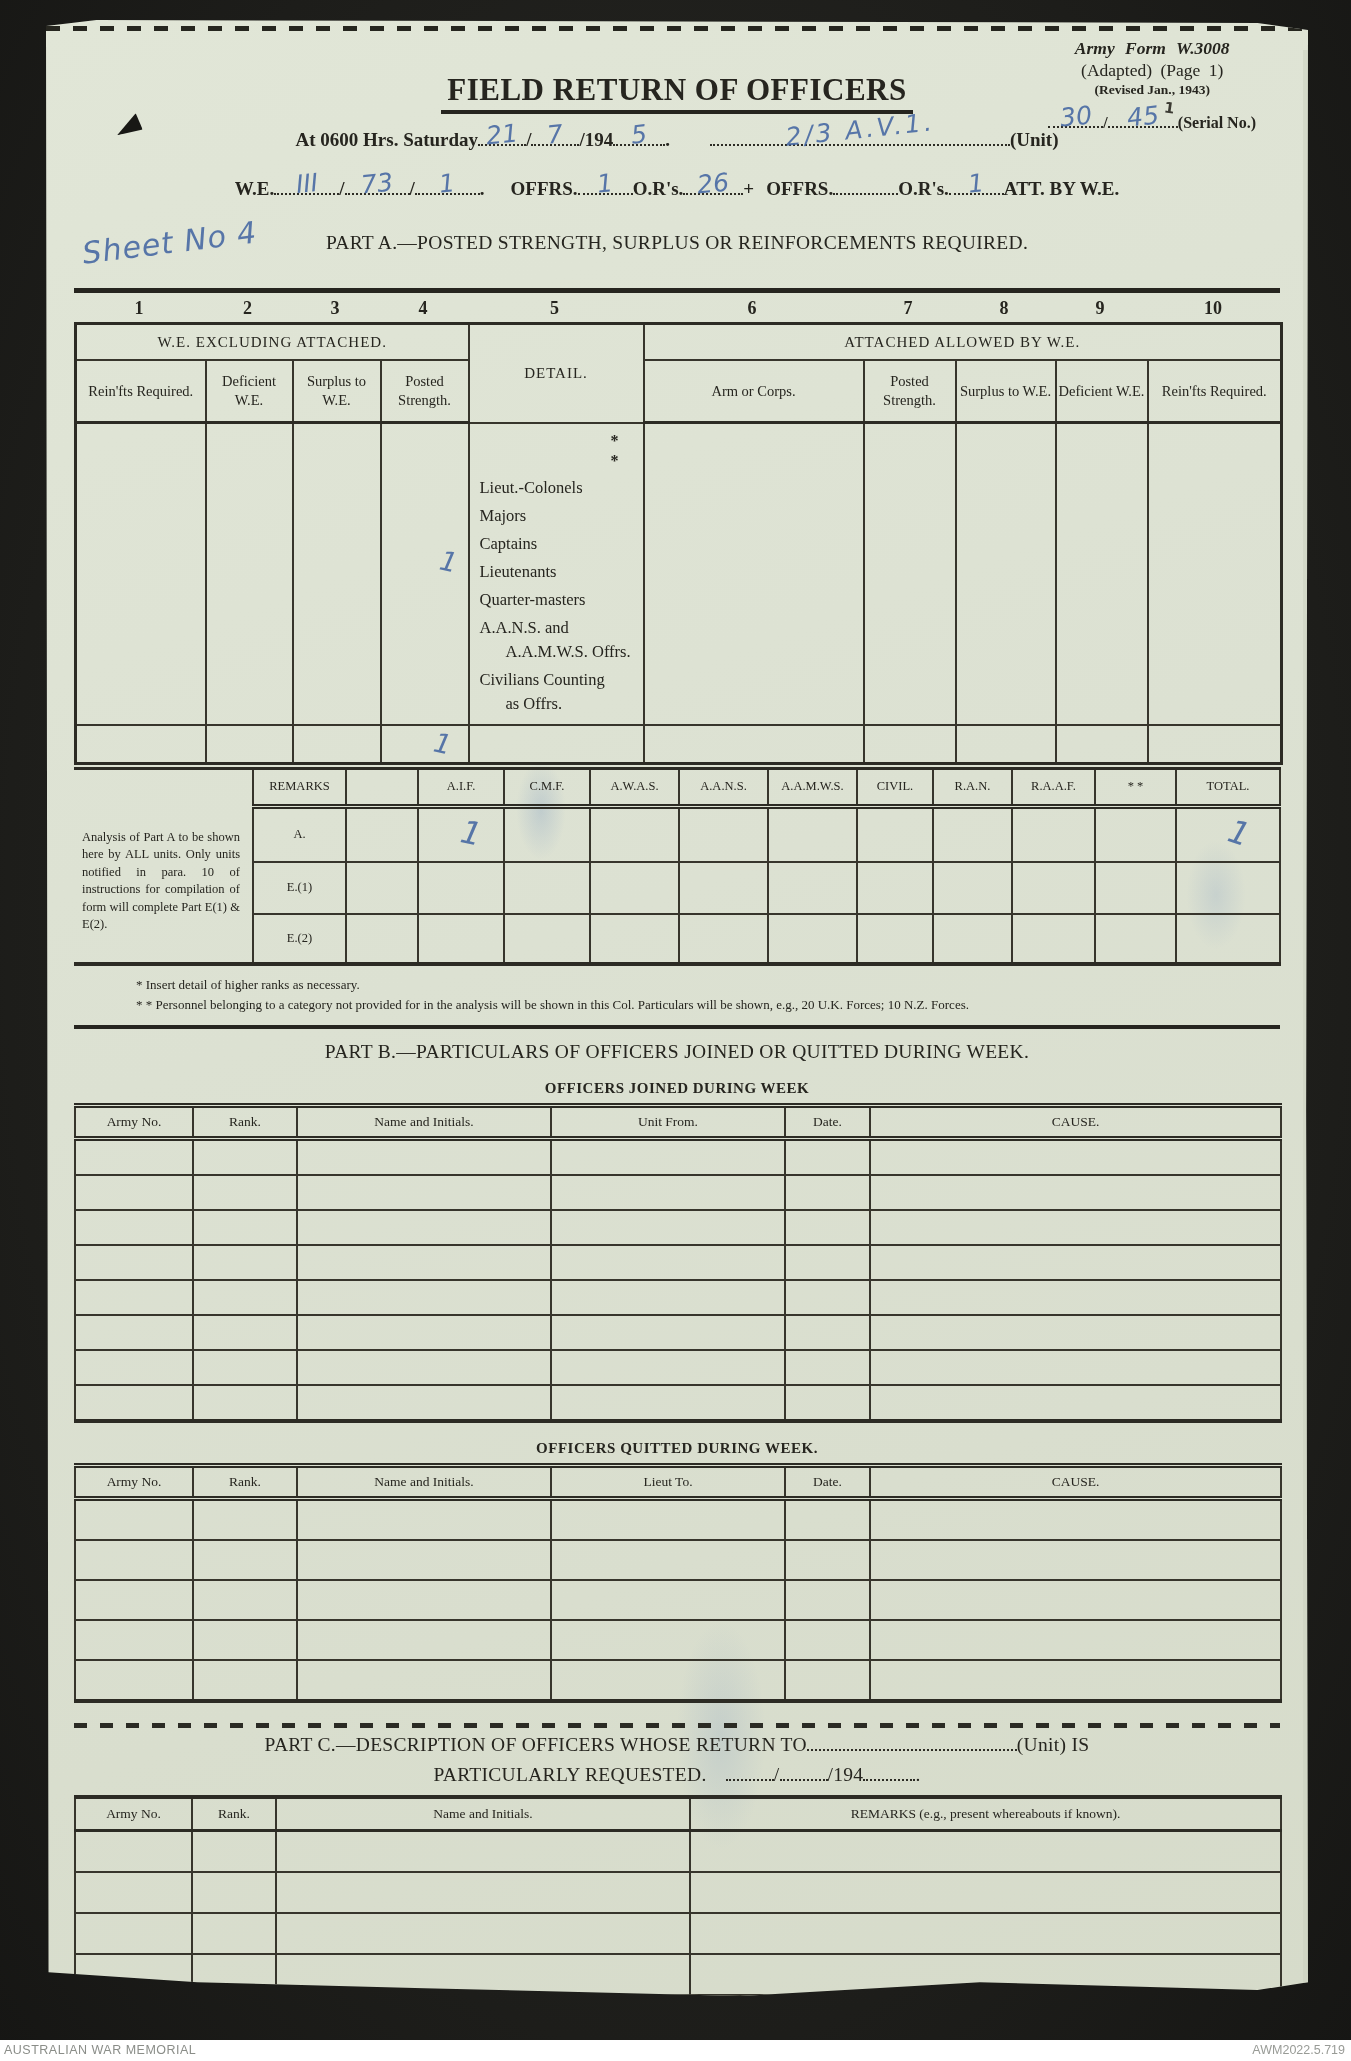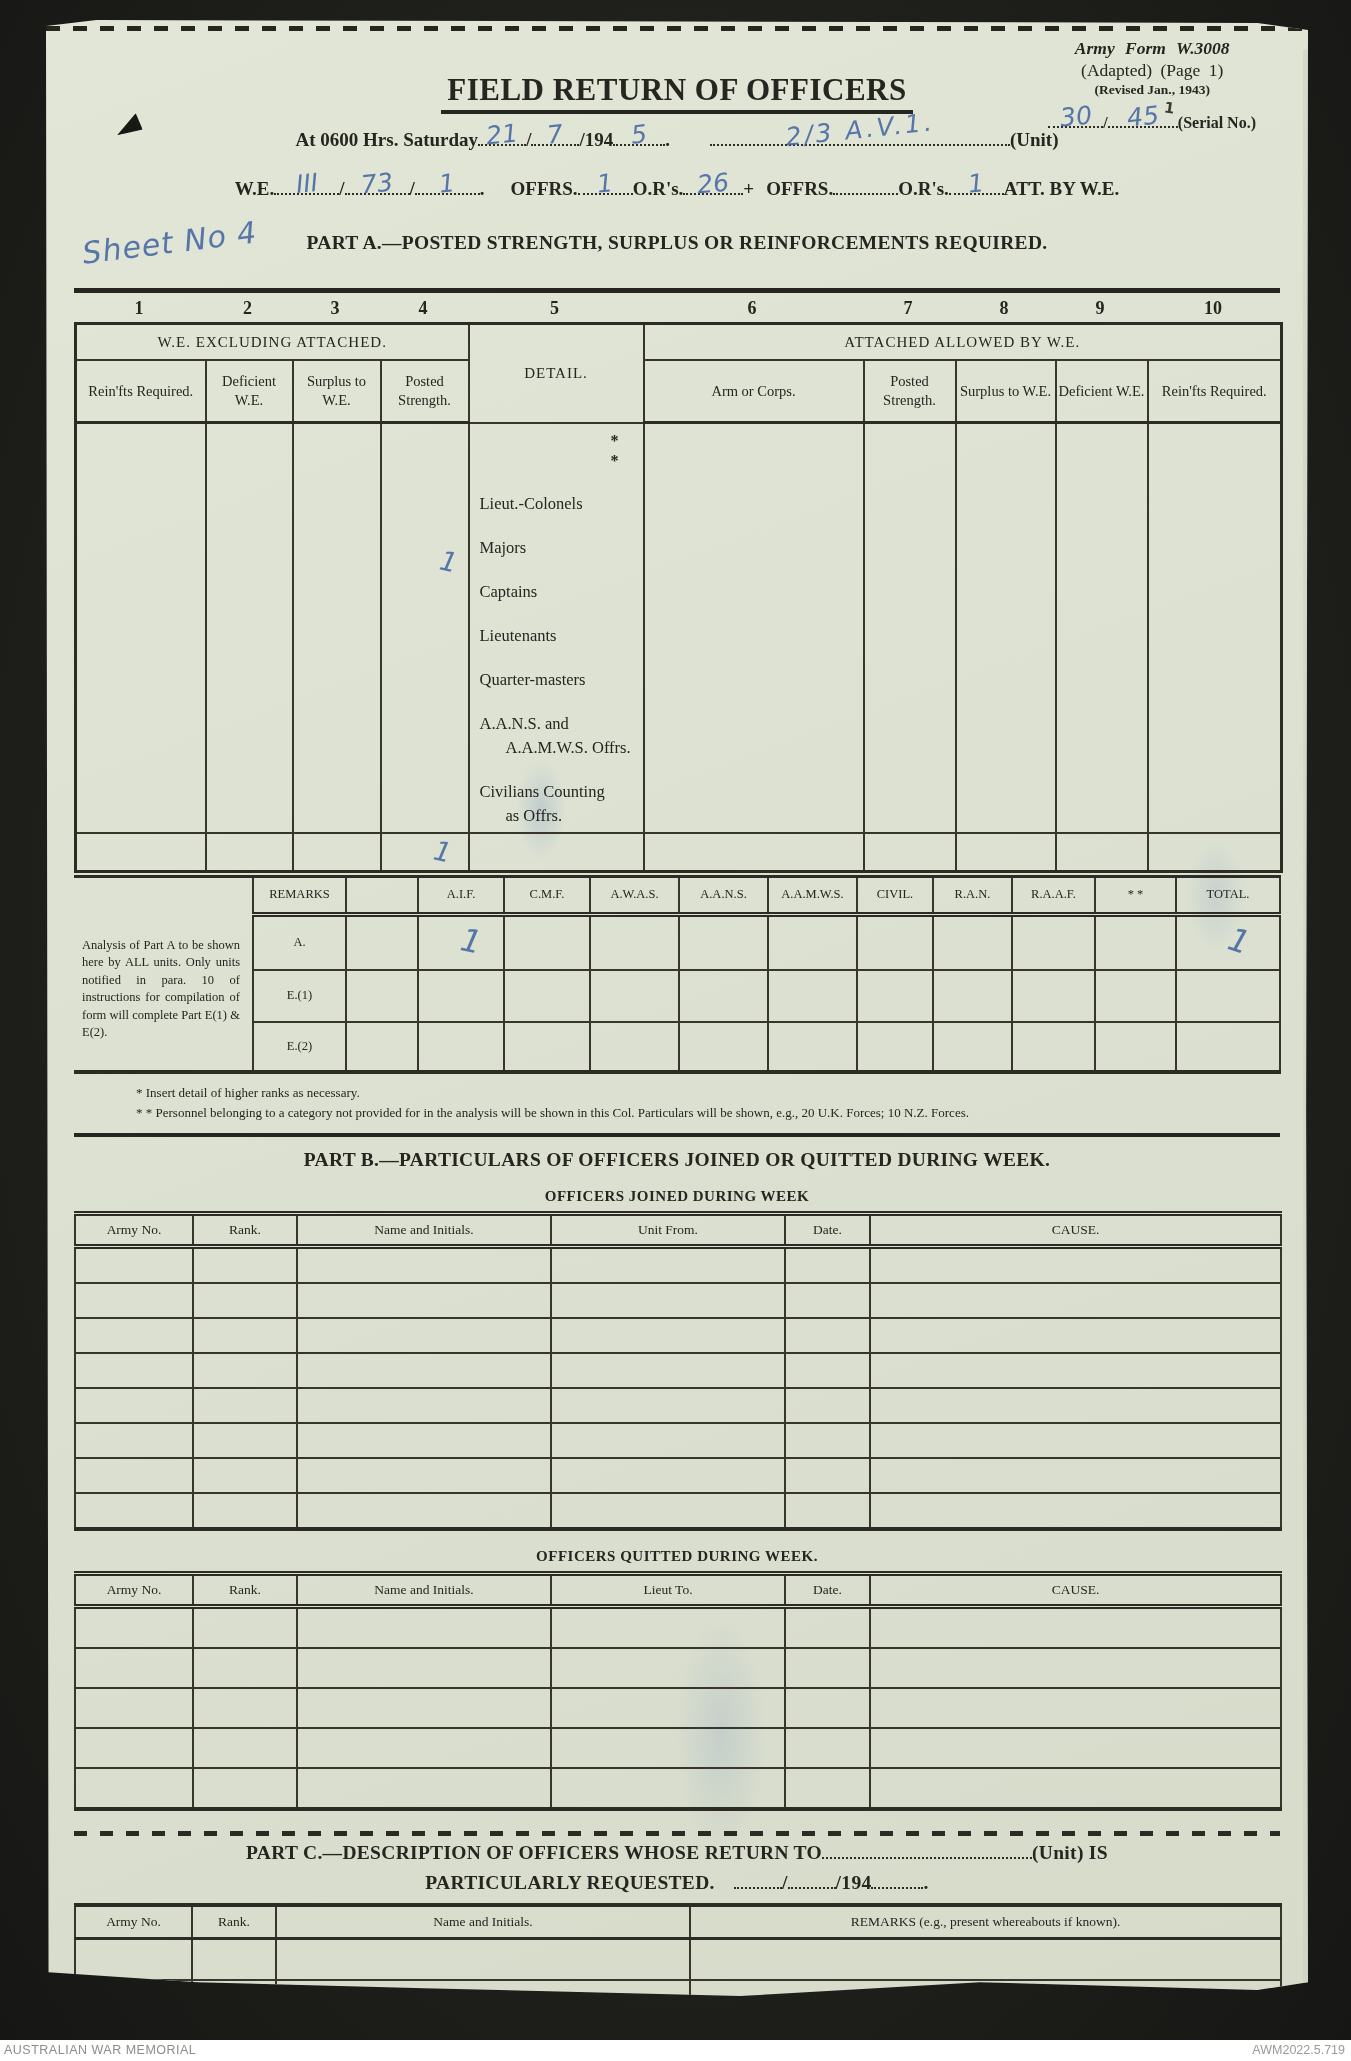--- a/index.html
+++ b/index.html
@@ -47,40 +47,40 @@
   .hw-stroke{font-size:27px;transform:rotate(12deg);}
   .pencil-one{position:absolute;right:82px;top:-12px;color:#3c3b33;font-size:15px;
     font-family:"DejaVu Sans",sans-serif;transform:rotate(8deg);}
   
   .form-ref{position:absolute;right:52px;top:18px;text-align:center;line-height:1.25;}
   .fr1{font-size:17.5px;font-weight:bold;font-style:italic;word-spacing:6px;}
   .fr2{font-size:17.5px;font-weight:normal;word-spacing:4px;}
   .fr3{font-size:13.5px;font-weight:bold;}
   .serial-line{font-size:16px;font-weight:bold;margin-top:12px;position:relative;}
   
-  .part-head{ text-align:center;font-size:19.5px;font-weight:bold;letter-spacing:.3px;}
+  .part-head{ text-align:center;font-size:19.5px;font-weight:normal;letter-spacing:.3px;}
   .parta-head{margin-top:32px;position:relative;}
   .rule{border-top:5px solid #26251f;margin-top:34px;}
   .rule2{border-top:4px solid #26251f;margin-top:10px;}
   
   .num-row{display:grid;grid-template-columns:130px 87px 88px 88px 175px 220px 92px 100px 92px 134px;
     padding:5px 0 3px;}
   .num-row span{text-align:center;font-size:18px;font-weight:bold;}
   
   table{border-collapse:collapse;table-layout:fixed;width:1206px;}
   td{border:2px solid #37352c;font-size:14px;text-align:center;vertical-align:middle;
     padding:0;overflow:hidden;}
   .ta{border:3px solid #2c2b24;}
   .ta .grp td{height:34px;letter-spacing:1px;font-size:15px;}
   .ta .sub td{height:60px;line-height:1.3;font-size:14.5px;border-bottom:3px solid #2c2b24;}
   .detail-hd{font-size:15px;letter-spacing:1px;}
   .ta .bodyrow td{height:288px;position:relative;}
   .ta .totrow td{height:36px;position:relative;}
   .detail-cell{text-align:left !important;vertical-align:top !important;padding:6px 10px !important;}
-  .rank{font-size:16.5px;margin-top:24px;}
+  .rank{font-size:16.5px;margin-top:8px;}
   .rank.cont{margin-top:4px;padding-left:26px;}
   .star-line{text-align:right;padding-right:14px;font-size:16px;font-weight:bold;margin-top:2px;}
   
   .an{border-top:3px solid #2c2b24;border-bottom:4px solid #2c2b24;margin-top:2px;}
   .an td{font-size:12.5px;}
   .an .hd td{height:34px;border-bottom:5px double #2c2b24;}
   .an .r1 td{height:52px;position:relative;}
   .an .r2 td{height:50px;}
   .an .r3 td{height:47px;}
   .note-cell{border:none !important;border-right:2px solid #37352c !important;

